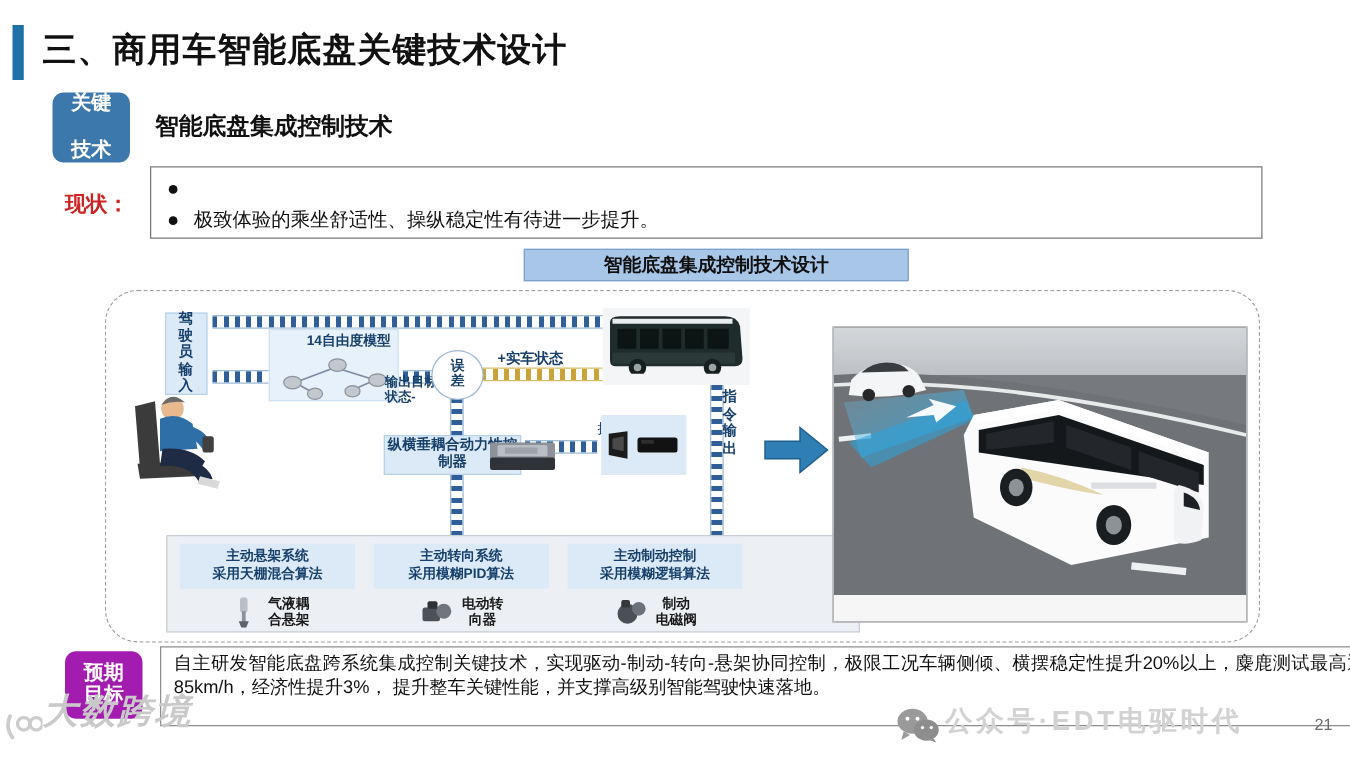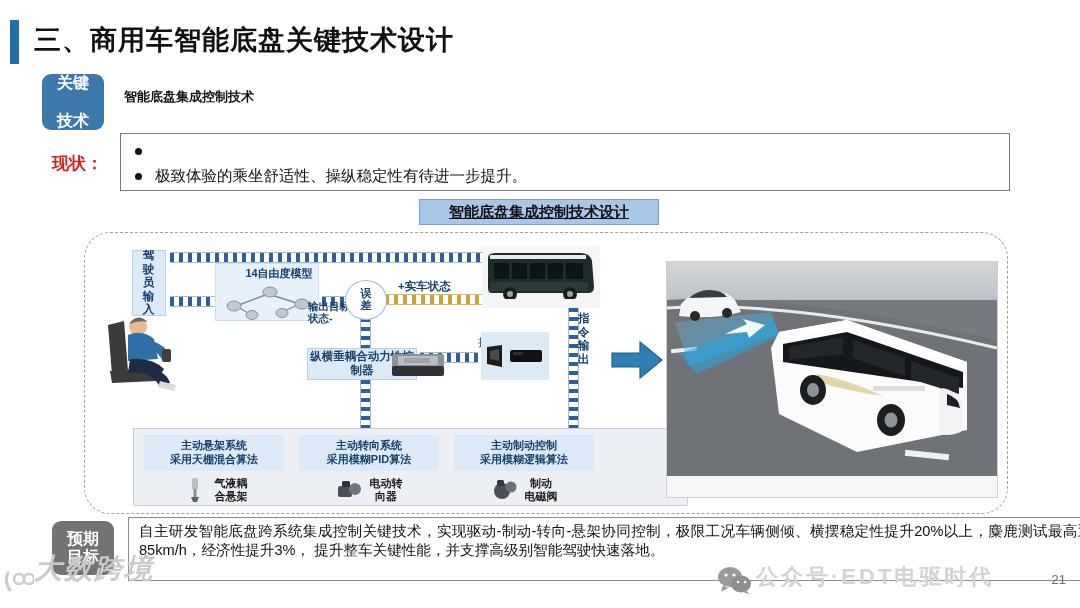--- a/index.html
+++ b/index.html
@@ -28,21 +28,21 @@
     color:#fff;font-weight:bold;text-align:center;
     display:flex;flex-direction:column;justify-content:center;align-items:center;
     line-height:1.12;
   }
   .badge-key{
     left:42px;top:74px;width:62px;height:56px;
     background:#3c78ab;font-size:16px;gap:20px;
   }
   .subtitle{
     position:absolute;left:124px;top:88px;
-    font-size:13px;font-weight:bold;color:#111;white-space:nowrap;
+    font-size:19px;font-weight:bold;color:#111;white-space:nowrap;
   }
 
   
   .status-label{
     position:absolute;left:52px;top:152px;
     font-size:17px;font-weight:bold;color:#cf2222;white-space:nowrap;
   }
   .status-box{
     position:absolute;left:120px;top:133px;width:890px;height:58px;
     border:1px solid #7a7a7a;background:#fff;box-sizing:border-box;
@@ -52,24 +52,24 @@
     display:flex;align-items:center;height:25px;
     font-size:15.5px;color:#111;
   }
   .bullet-dot{
     width:7px;height:7px;border-radius:50%;background:#111;
     margin-right:13px;flex:none;
   }
 
   
   .diag-title{
-    position:absolute;left:419px;top:199px;width:240px;height:26px;
+    position:absolute;left:419px;top:199px;width:308px;height:26px;
     background:#a8c6e8;border:1px solid #7ba0cc;box-sizing:border-box;
     display:flex;align-items:center;justify-content:center;
-    font-size:15px;font-weight:bold;color:#101010;text-decoration:underline;
+    font-size:15px;font-weight:bold;color:#101010;
   }
   .diag-frame{
     position:absolute;left:84px;top:232px;width:924px;height:282px;
     border:1.5px dashed #9aa0a6;border-radius:26px;box-sizing:border-box;
     background:#fff;
   }
 
   
   .lbox{
     position:absolute;background:#dceaf7;border:1px solid #b6d2ea;
@@ -135,21 +135,21 @@
   .big-arrow{position:absolute;left:610px;top:340px;width:54px;height:40px;}
 
   
   .photo{
     position:absolute;left:666px;top:261px;width:330px;height:235px;
     border:1px solid #cfcfcf;overflow:hidden;background:#6f7276;
   }
 
   
   .badge-goal{
-    left:52px;top:521px;width:62px;height:54px;background:#737373;font-size:16px;
+    left:52px;top:521px;width:62px;height:54px;background:#a21caf;font-size:16px;
   }
   .goal-box{
     position:absolute;left:128px;top:517px;width:1020px;height:64px;
     border:1px solid #8d8d8d;background:#fff;box-sizing:border-box;
     padding:4px 10px 0 10px;
     font-size:14.6px;color:#111;line-height:1.32;text-align:justify;
   }
 
   
   .wm{position:absolute;color:#c9c9c9;font-weight:bold;white-space:nowrap;pointer-events:none;}

